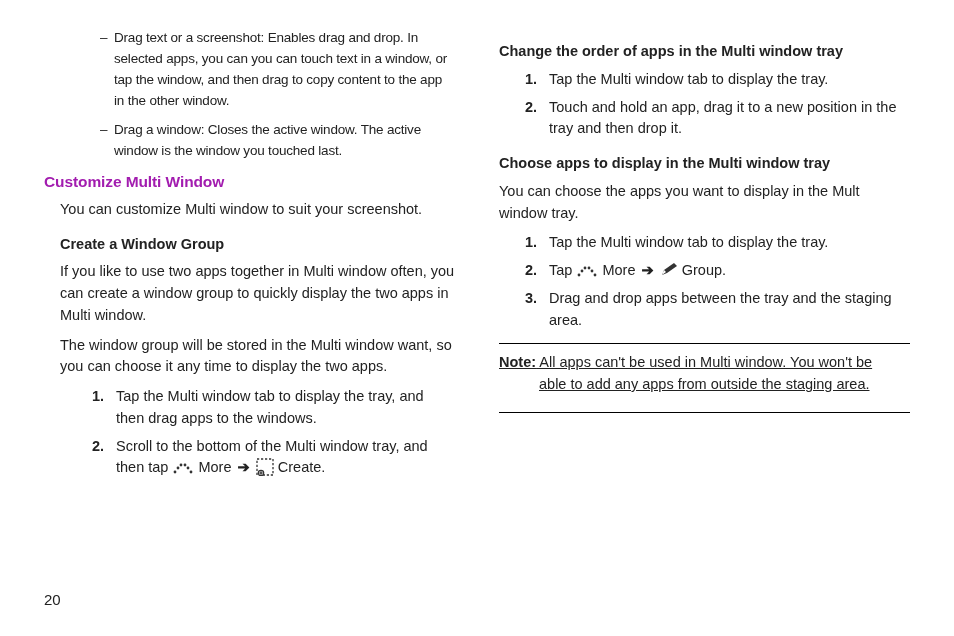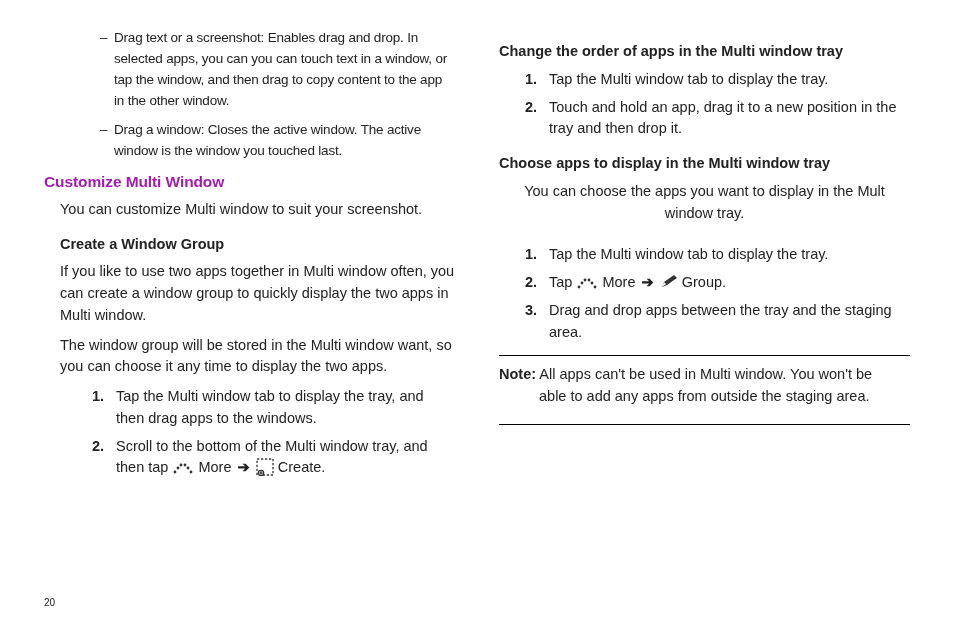--- a/index.html
+++ b/index.html
@@ -50,22 +50,21 @@
     font-weight: 700;
     color: #a21caf;
     font-size: 15.5px;
     margin: 8px 0 6px 0;
     letter-spacing: -0.1px;
   }
   .para {
     margin: 0 0 8px 16px;
   }
   .para-top {
-    margin: 0 0 20px 0;
-    text-align: center;
+    margin: 0 0 8px 0;
   }
   .subhead {
     font-weight: 700;
     margin: 13px 0 6px 16px;
     font-size: 14.5px;
   }
   .ol {
     list-style: none;
     margin: 0 0 10px 0;
     padding: 0;
@@ -109,33 +108,34 @@
     font-weight: 700;
     padding: 0 2px;
   }
   .rule {
     border: 0;
     border-top: 1px solid #000;
     margin: 12px 0 8px 0;
   }
   .note-block {
     margin: 0 0 16px 0px;
+    text-decoration: underline;
   }
   .note-block .note-body {
     display: block;
     padding-left: 40px;
   }
   .note-label {
     font-weight: 700;
   }
   .page-number {
     position: absolute;
     bottom: 28px;
     left: 44px;
-    font-size: 10px;
+    font-size: 15px;
   }
   b { font-weight: 400; }
 </style>
 </head>
 <body>
 
 <div class="page">
   <div class="cols">
 
     <div class="col col-left">

